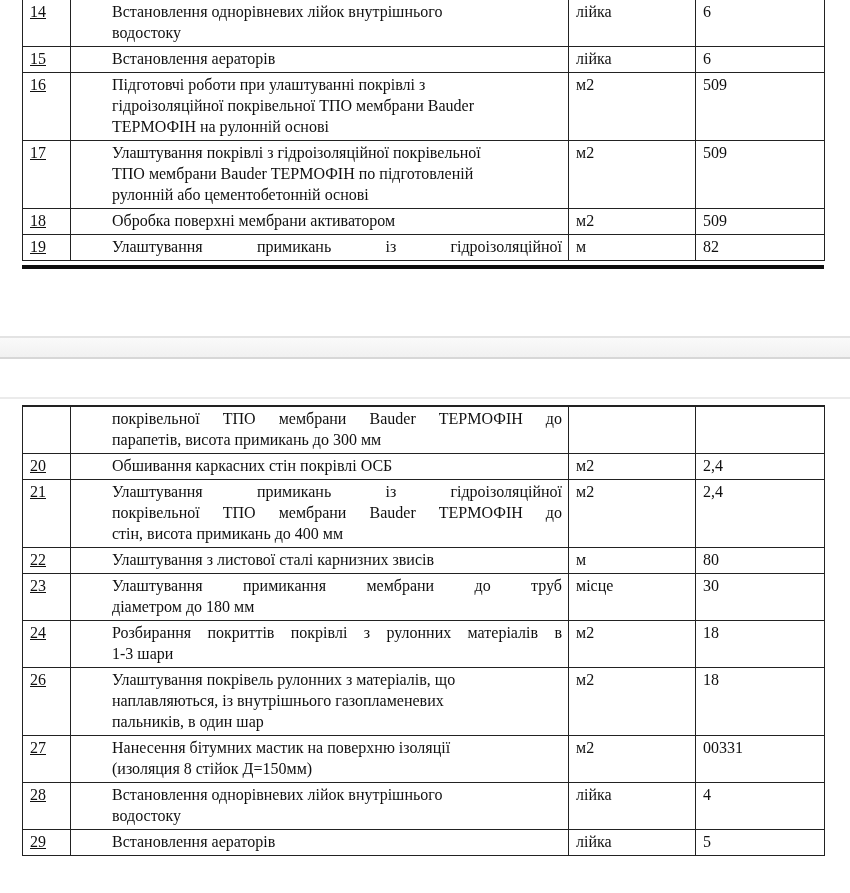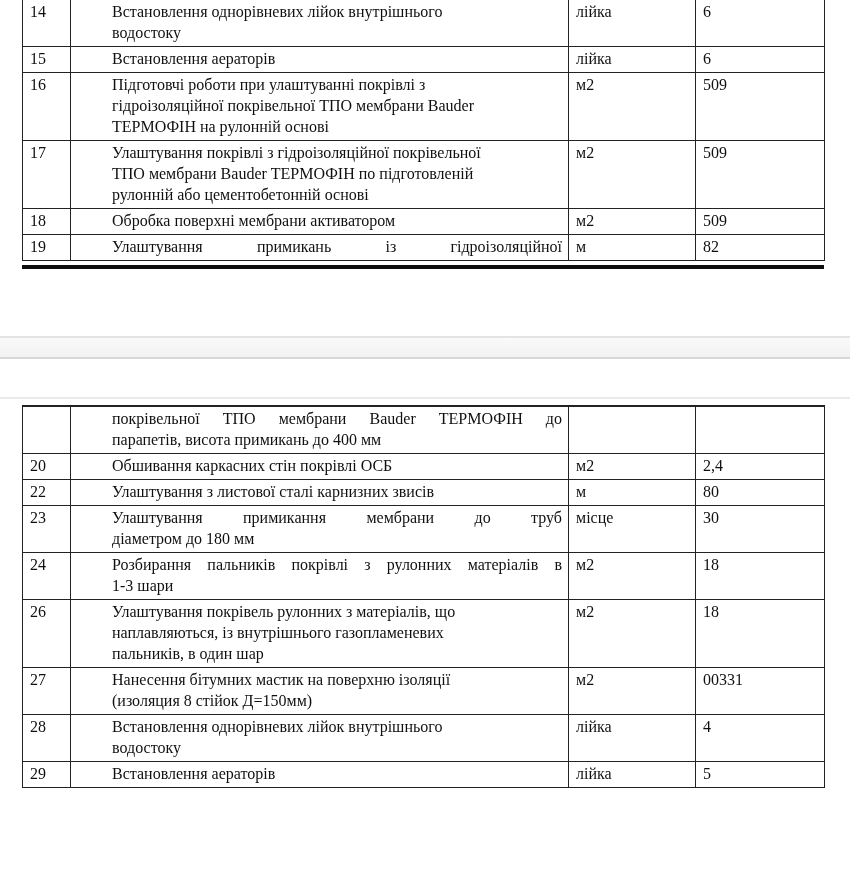--- a/index.html
+++ b/index.html
@@ -26,21 +26,21 @@
     width:802px;
   }
   table.t td{
     border:1px solid var(--border);
     vertical-align:top;
     font-size:16px;
     line-height:21px;
     padding:1px 6px 3px 7px;
     overflow:hidden;
   }
-  td.num{padding-left:8px;}
+  td.num{padding-left:8px;text-decoration:underline;}
   td.unit{padding-left:7px;}
   td.qty{padding-left:11px;}
   .line{min-height:21px;margin-left:34px;}
   .line.stretch{
     text-align:justify;
     text-align-last:justify;
     text-justify:inter-word;
   }
   table.t1{margin-top:-1px;}
   .bottom-rule{
@@ -143,54 +143,64 @@
       <col style="width:48px">
         <col style="width:498px">
         <col style="width:127px">
         <col style="width:129px">
     </colgroup>
     <tbody>
         <tr>
           <td class="num"></td>
           <td class="desc">
             <div class="line stretch">покрівельної ТПО мембрани Bauder ТЕРМОФІН до</div>
-            <div class="line">парапетів, висота примикань до 400 мм</div>
+            <div class="line">парапетів, висота примикань до 300 мм</div>
           </td>
           <td class="unit"></td>
           <td class="qty"></td>
         </tr>
         <tr>
           <td class="num">20</td>
           <td class="desc">
             <div class="line">Обшивання каркасних стін покрівлі ОСБ</div>
           </td>
           <td class="unit">м2</td>
           <td class="qty">2,4</td>
         </tr>
         <tr>
+          <td class="num">21</td>
+          <td class="desc">
+            <div class="line stretch">Улаштування примикань із гідроізоляційної</div>
+            <div class="line stretch">покрівельної ТПО мембрани Bauder ТЕРМОФІН до</div>
+            <div class="line">стін, висота примикань до 400 мм</div>
+          </td>
+          <td class="unit">м2</td>
+          <td class="qty">2,4</td>
+        </tr>
+        <tr>
           <td class="num">22</td>
           <td class="desc">
             <div class="line">Улаштування з листової сталі карнизних звисів</div>
           </td>
           <td class="unit">м</td>
           <td class="qty">80</td>
         </tr>
         <tr>
           <td class="num">23</td>
           <td class="desc">
             <div class="line stretch">Улаштування примикання мембрани до труб</div>
             <div class="line">діаметром до 180 мм</div>
           </td>
           <td class="unit">місце</td>
           <td class="qty">30</td>
         </tr>
         <tr>
           <td class="num">24</td>
           <td class="desc">
-            <div class="line stretch">Розбирання пальників покрівлі з рулонних матеріалів в</div>
+            <div class="line stretch">Розбирання покриттів покрівлі з рулонних матеріалів в</div>
             <div class="line">1-3 шари</div>
           </td>
           <td class="unit">м2</td>
           <td class="qty">18</td>
         </tr>
         <tr>
           <td class="num">26</td>
           <td class="desc">
             <div class="line">Улаштування покрівель рулонних з матеріалів, що</div>
             <div class="line">наплавляються, із внутрішнього газопламеневих</div>

